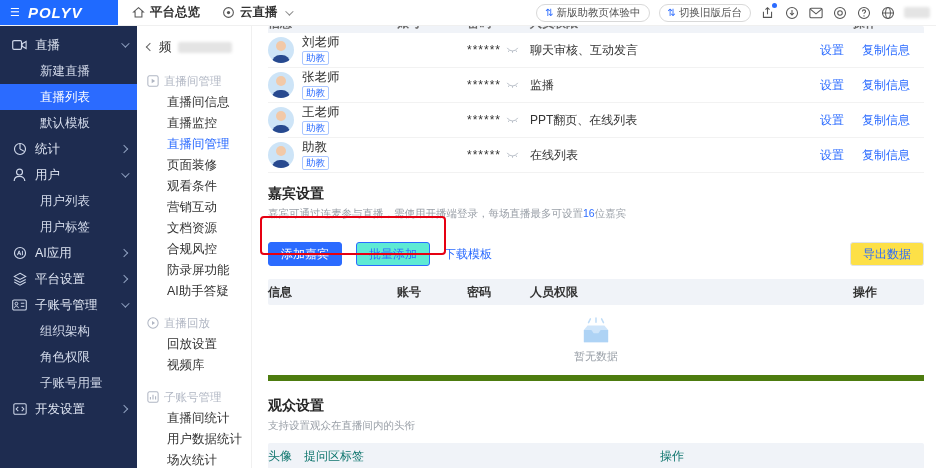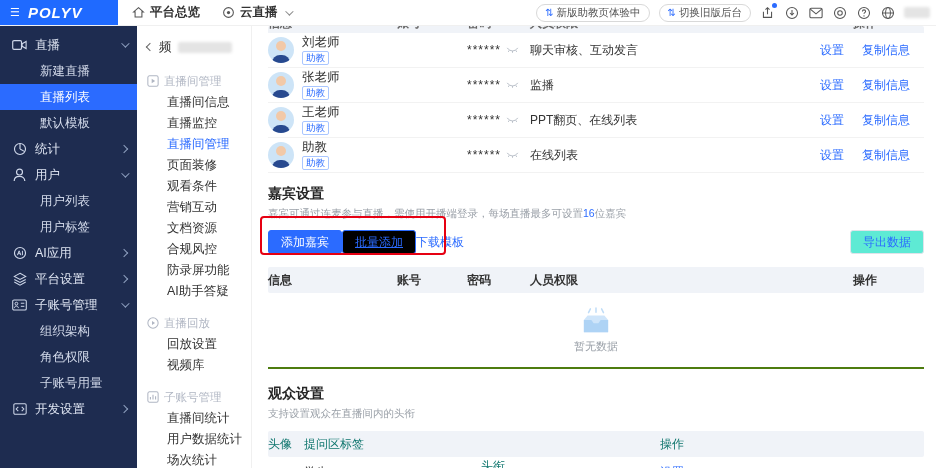--- a/index.html
+++ b/index.html
@@ -73,32 +73,32 @@
   .acct-blur { width:68px; height:13px; }
   .pw { color:#333; letter-spacing:1px; }
   .link { color:#2b6bff; cursor:pointer; white-space:nowrap; }
   .perm-text { color:#333; }
 
   .sec-title { font-size:14px; font-weight:bold; color:#262626; }
   .sec-sub { margin-top:4px; font-size:10.5px; color:#9aa0a8; }
   .hl { color:#2b6bff; }
 
   .guest-sec { margin-top:12px; position:relative; }
-  .btn-row { margin-top:8px; display:flex; align-items:center; height:26px; }
+  .btn-row { margin-top:20px; display:flex; align-items:center; gap:14px; height:26px; }
   .btn { height:24px; display:inline-flex; align-items:center; padding:0 12px; border-radius:3px; font-size:12px; cursor:pointer; white-space:nowrap; }
   .btn-primary { background:#2b6bff; color:#fff; border:1px solid #2b6bff; }
-  .btn-outline { background:#000000; color:#2b6bff; border:1px solid #2b6bff;text-decoration:underline; }
-  .btn-ghost { background:#5eead4; color:#2b6bff; border:1px solid #dfe3ea; }
+  .btn-outline { background:#5eead4; color:#2b6bff; border:1px solid #2b6bff; }
+  .btn-ghost { background:#fde047; color:#2b6bff; border:1px solid #dfe3ea; }
   .btn-text { color:#2b6bff; font-size:12px; cursor:pointer; }
   .btn-export { margin-left:auto; }
   .red-annotation { position:absolute; left:-8px; top:31px; width:186px; height:39px; border:2px solid #e60012; border-radius:4px; pointer-events:none; }
 
   .tbl-head { margin-top:12px; height:26px; background:#f0f3f8; border-radius:2px; font-weight:bold; color:#333; }
   .tbl-head .cols, .tbl-head.cols { height:26px; }
-  .empty-wrap { height:76px; display:flex; flex-direction:column; align-items:center; justify-content:center; gap:4px; border-bottom:2px solid #4d7c0f; }
+  .empty-wrap { height:76px; display:flex; flex-direction:column; align-items:center; justify-content:center; gap:4px; border-bottom:6px solid #4d7c0f; }
   .empty-text { font-size:11px; color:#9aa0a8; }
 
   .aud-sec { margin-top:16px; }
   .a-avatar { width:36px; flex:none; }
   .a-tag { width:177px; flex:none; }
   .a-title { width:179px; flex:none;margin-top:44px; }
   .a-action { flex:1; }
   .aud-head { margin-top:10px; height:26px; background:#f0f3f8; border-radius:2px; font-weight:normal; color:#0f766e; }
   .aud-row { height:32px; border-bottom:1px solid #f2f2f2; }
   .avatar.small { width:16px; height:16px; }

